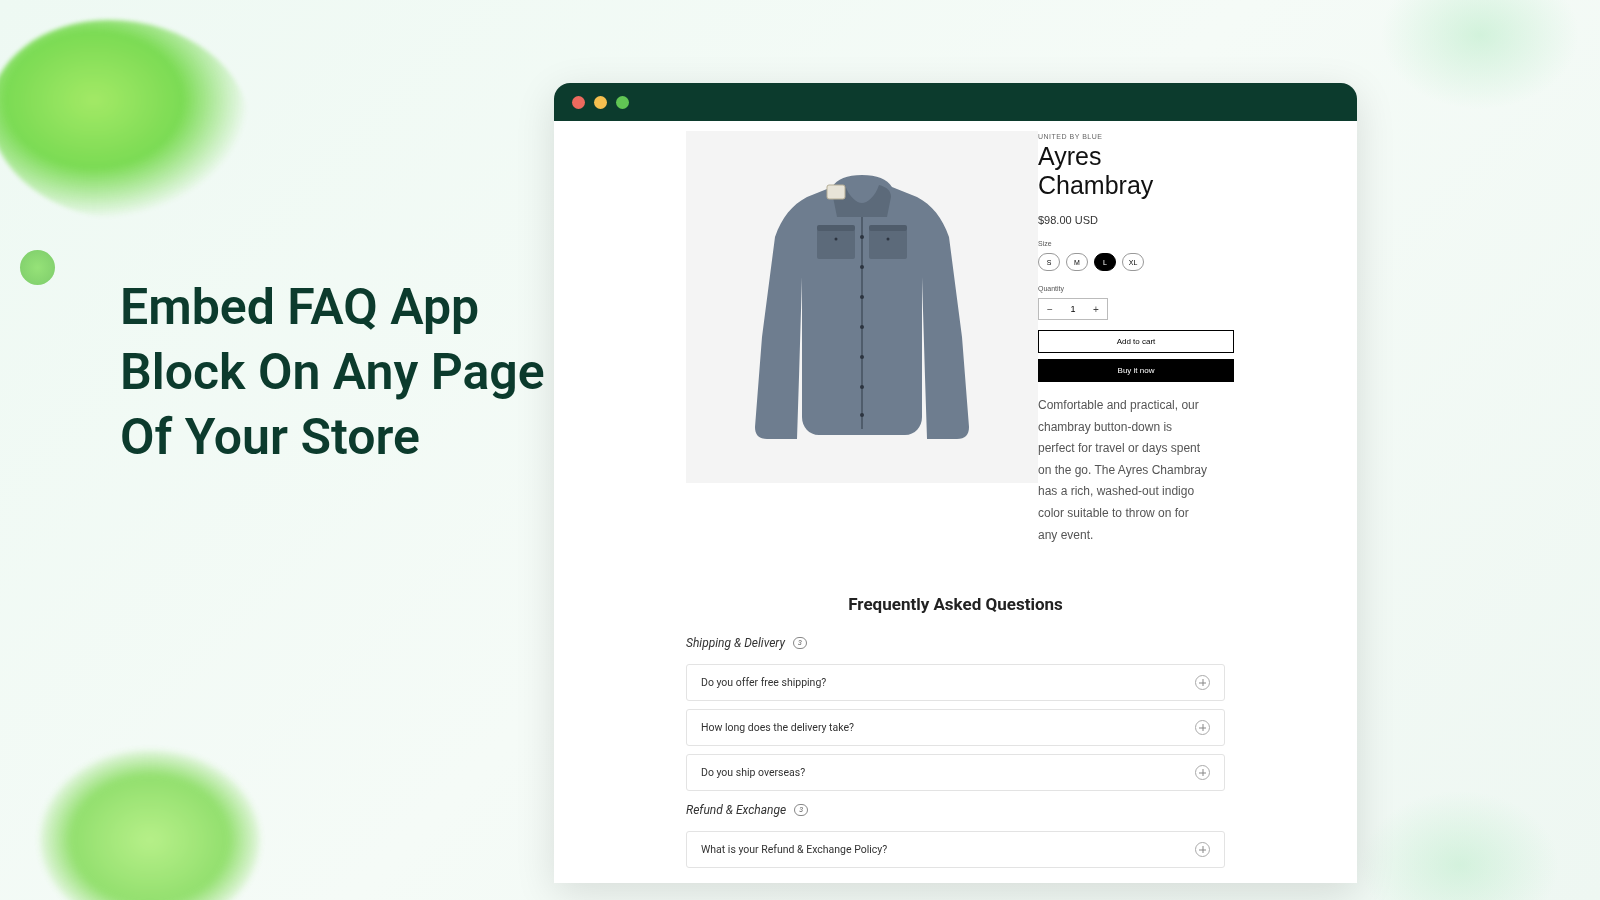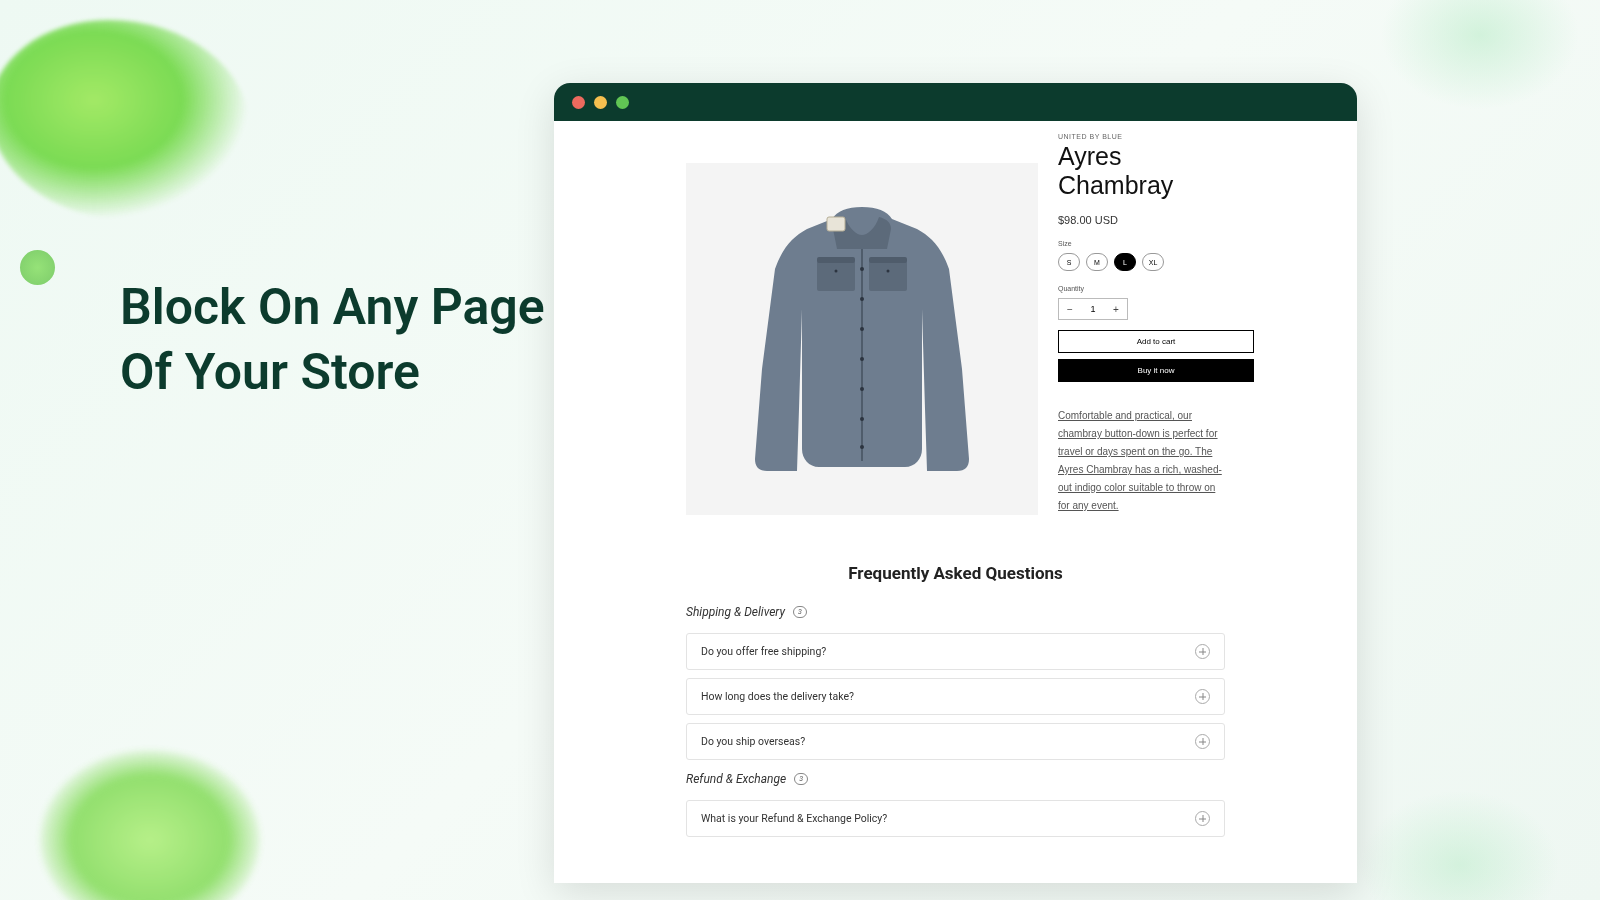--- a/index.html
+++ b/index.html
@@ -102,22 +102,21 @@
 
 .page {
   background: #fff;
   height: calc(100% - 38px);
   padding: 10px 14px 0 14px;
   overflow: hidden;
 }
 
 .product-row {
   display: flex;
-  gap: 20px;
-  align-items: flex-end;
+  align-items: flex-start;
 }
 
 
 .product-image-wrap {
   width: 352px;
   height: 352px;
   margin-left: 118px;
   background: #f4f4f4;
   display: flex;
   align-items: center;
@@ -211,26 +210,25 @@
   justify-content: center;
   margin-top: 10px;
   cursor: pointer;
 }
 .btn.primary {
   background: #000;
   color: #fff;
   margin-top: 6px;
 }
 .desc {
-  font-size: 10px;
+  font-size: 12px;
   line-height: 1.8;
   color: #555;
-  margin-top: 25px;
+  margin-top: 13px;
   width: 170px;
-  text-decoration: underline;
 }
 
 
 .faq {
   margin-top: 48px;
   padding: 0 118px;
 }
 .faq-title {
   text-align: center;
   font-size: 17px;
@@ -297,20 +295,21 @@
 </head>
 <body>
 
 <div class="blob1"></div>
 <div class="blob2"></div>
 <div class="blob3"></div>
 <div class="blob4"></div>
 <div class="blob5"></div>
 
 <div class="headline">
+  <div>Embed FAQ App</div>
   <div>Block On Any Page</div>
   <div>Of Your Store</div>
 </div>
 
 <div class="browser">
   <div class="titlebar">
     <div class="dot red"></div>
     <div class="dot yellow"></div>
     <div class="dot green"></div>
   </div>

